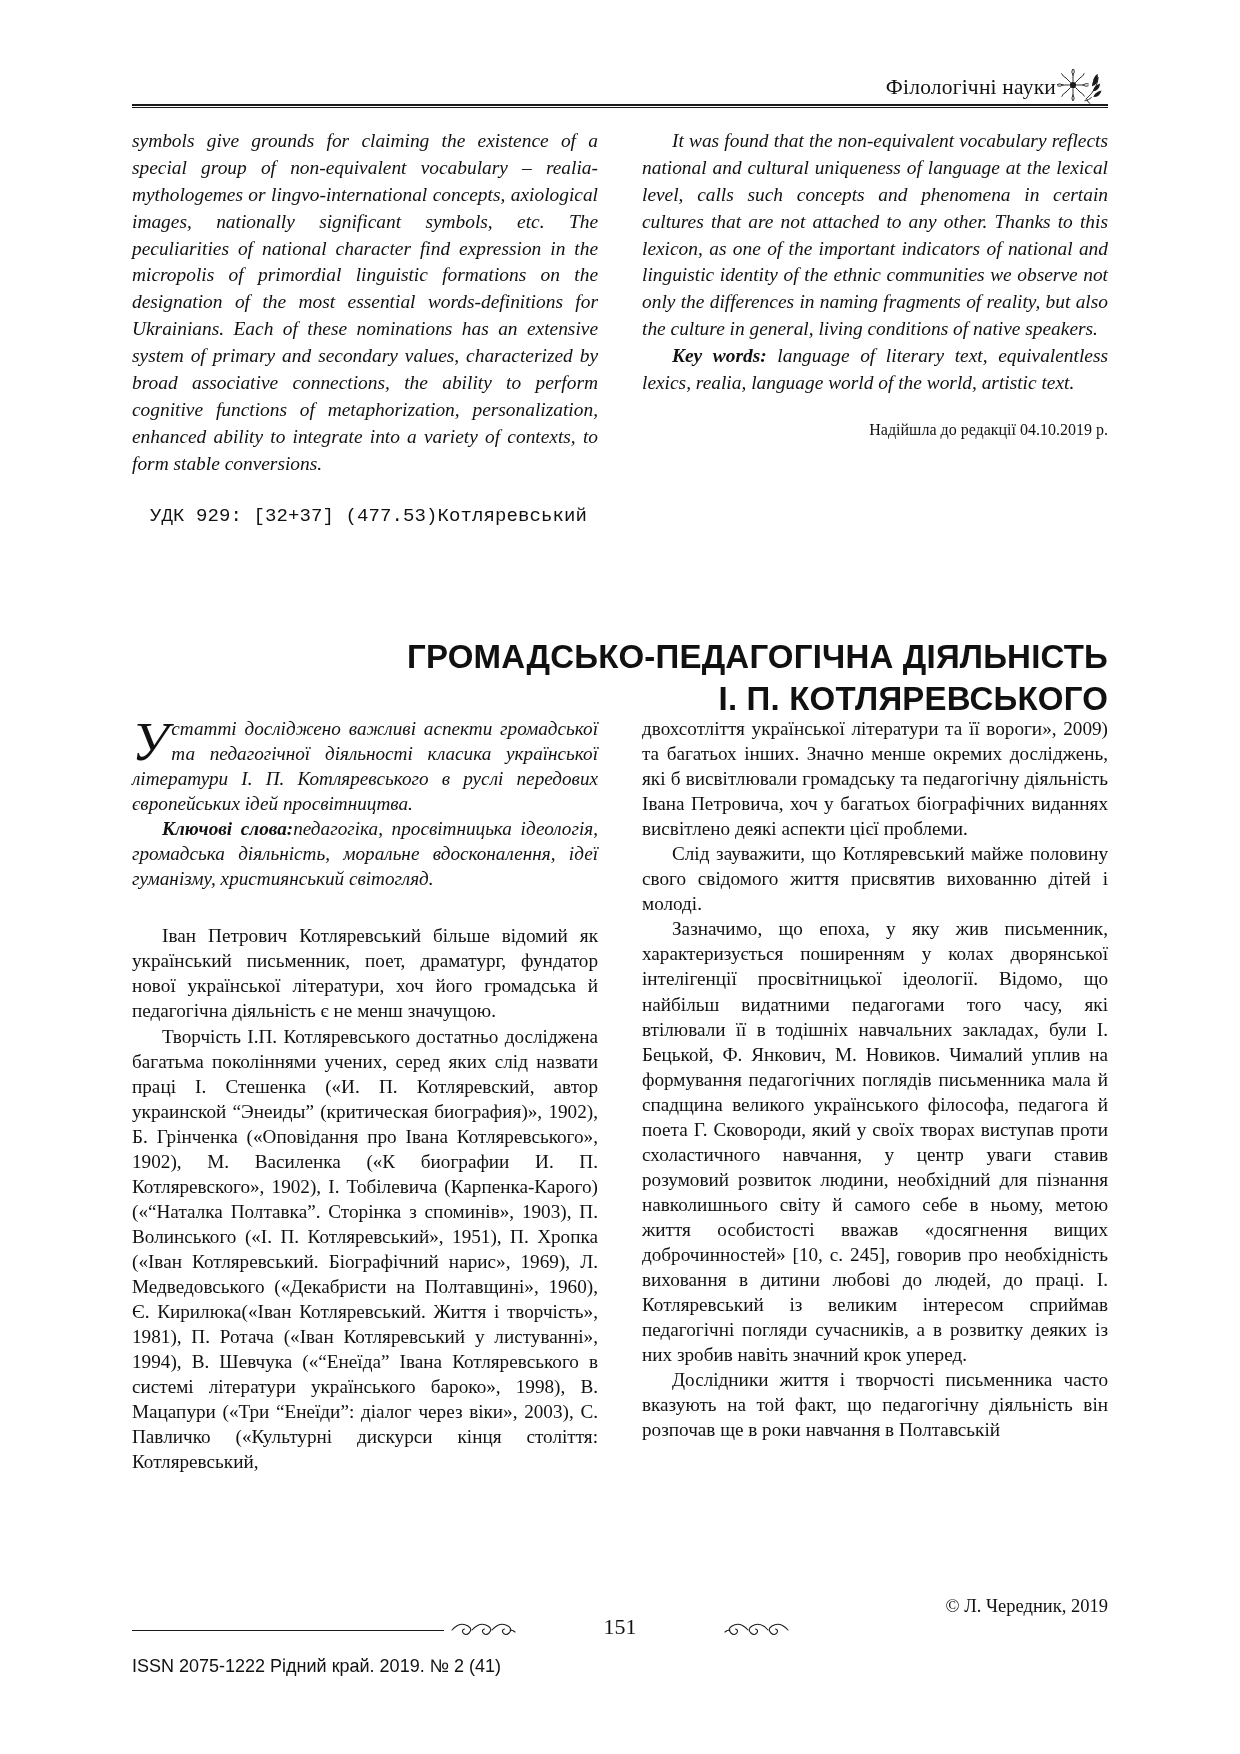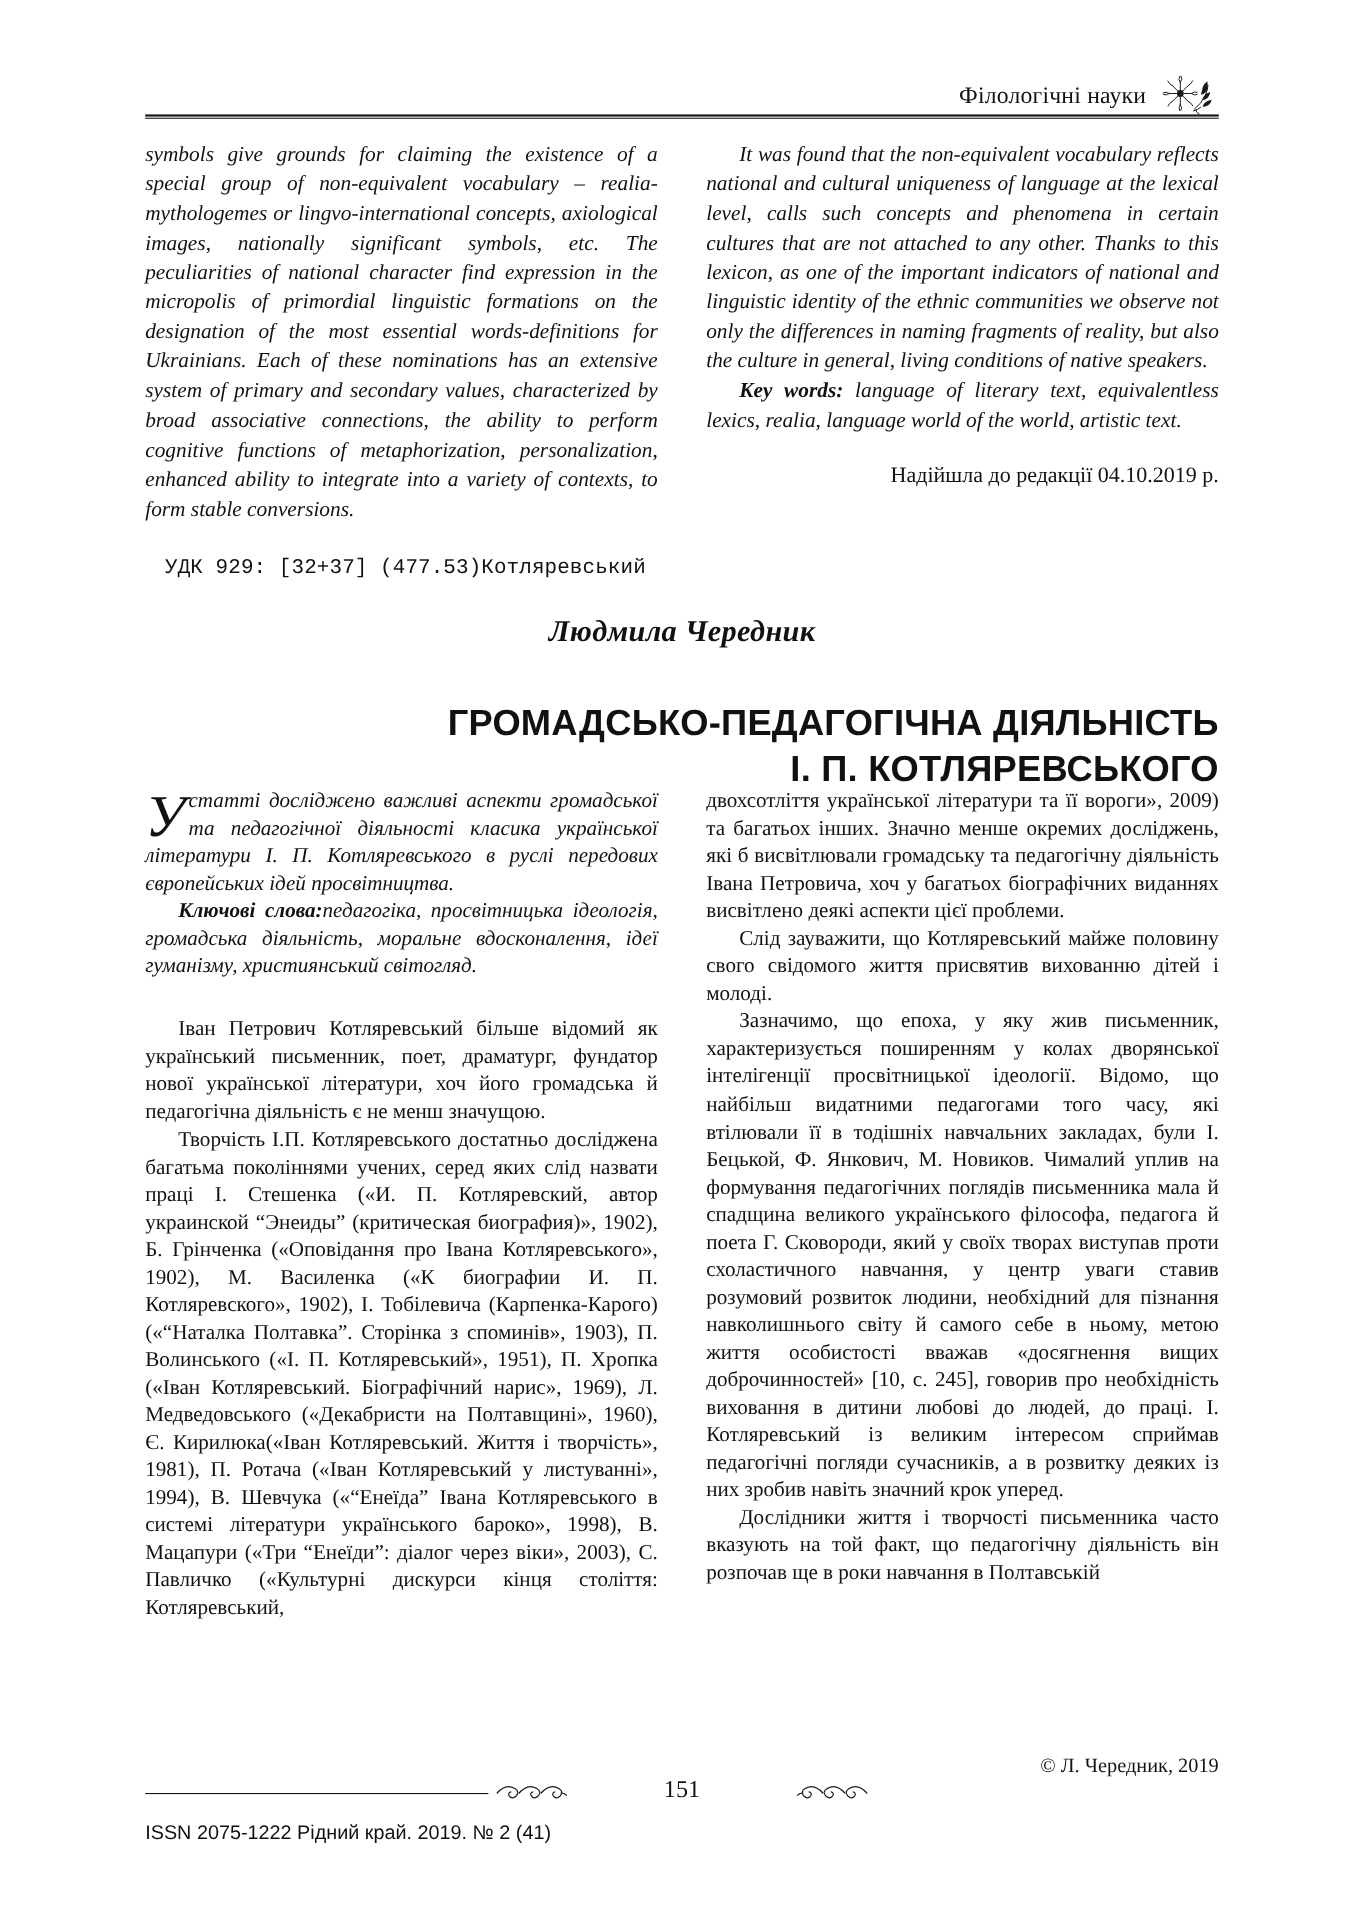--- a/index.html
+++ b/index.html
@@ -24,21 +24,20 @@
 
   
   .runhead {
     position: absolute;
     left: 132px;
     top: 62px;
     width: 976px;
     display: flex;
     align-items: flex-end;
     justify-content: flex-end;
-    gap: 14px;
     height: 36px;
   }
   .runhead-text {
     font-size: 21.5px;
     letter-spacing: .2px;
     white-space: nowrap;
     line-height: 1;
   }
   .ornament {
     width: 52px;
@@ -78,21 +77,21 @@
     margin: 0;
     hyphens: none;
   }
   .ital.indent { text-indent: 30px; }
   .kw-label {
     font-weight: bold;
   }
   .received {
     margin-top: 22px;
     text-align: right;
-    font-size: 20px;
+    font-size: 16px;
     font-style: normal;
     line-height: 1.385;
   }
 
   
   .udc {
     position: absolute;
     left: 150px;
     top: 505px;
     font-family: Liberation Mono, monospace;
@@ -245,21 +244,20 @@
     </div>
     <div class="col">
       <p class="ital indent">It was found that the non-equivalent vocabulary reflects national and cultural uniqueness of language at the lexical level, calls such concepts and phenomena in certain cultures that are not attached to any other. Thanks to this lexicon, as one of the important indicators of national and linguistic identity of the ethnic communities we observe not only the differences in naming fragments of reality, but also the culture in general, living conditions of native speakers.</p>
       <p class="ital indent"><span class="kw-label">Key words:</span><span> language of literary text, equivalentless lexics, realia, language world of the world, artistic text.</span></p>
       <p class="received">Надійшла до редакції 04.10.2019 р.</p>
     </div>
   </div>
 
   <div class="udc">УДК 929: [32+37] (477.53)Котляревський</div>
 
-  <div class="author">Людмила Чередник</div>
 
   <h1 class="title">
     <span class="l1">ГРОМАДСЬКО-ПЕДАГОГІЧНА ДІЯЛЬНІСТЬ</span>
     <span class="l2">І. П. КОТЛЯРЕВСЬКОГО</span>
   </h1>
 
   <div class="body-cols">
 
     <div class="col">
       <p class="bd it noind dropcap-wrap"><span class="dropcap">У</span><span>статті досліджено важливі аспекти громадської та педагогічної діяльності класика української літератури І. П. Котляревського в руслі передових європейських ідей просвітництва.</span></p>

